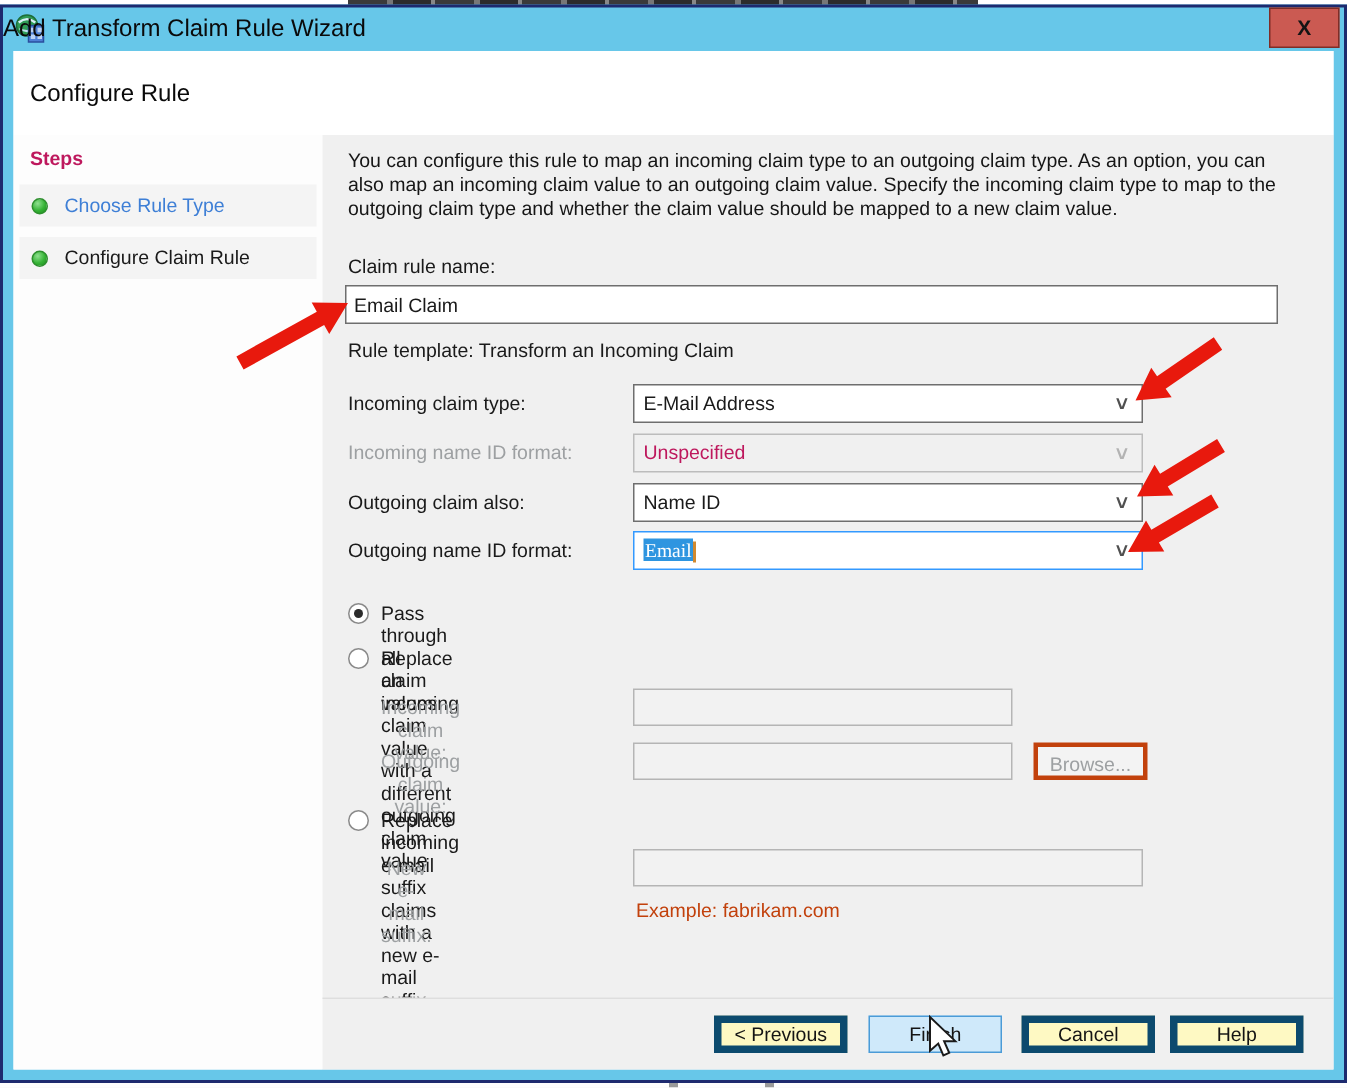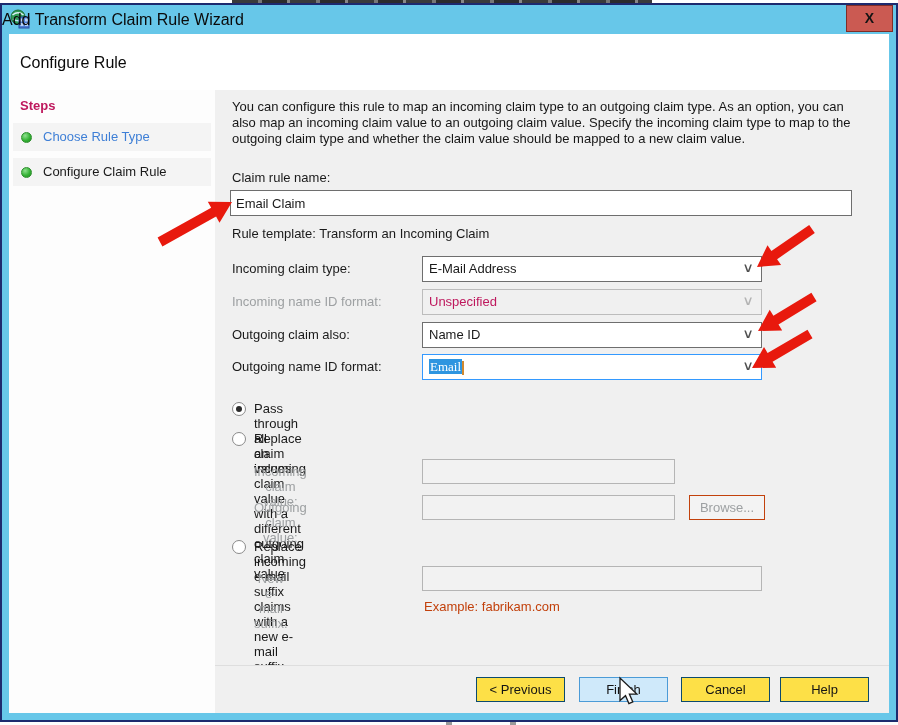--- a/index.html
+++ b/index.html
@@ -70,28 +70,28 @@
   .radio-circle.checked::after { content:""; position:absolute; left:3px; top:3px;
     width:6px; height:6px; border-radius:50%; background:#2b2b2b; }
   .radio-row .rlabel { position:absolute; left:39px; top:0; }
 
   .sub-row { position:absolute; left:0; height:26px; }
   .sub-row .slabel { position:absolute; left:39px; top:5px; color:#9da0a2;text-align:center; }
   .sub-input { position:absolute; left:207px; top:0; width:253px; height:25px;
     background:#f2f2f2; border:1px solid #b5b5b5; }
   .sub-input.wide { width:340px; }
   .browse-btn { position:absolute; left:474px; top:0; width:76px; height:25px;
-    background:#f3f3f3; border:1px solid #c2410c; color:#9da0a2; text-align:center;
+    background:#f3f3f3; border:3px solid #c2410c; color:#9da0a2; text-align:center;
     line-height:23px; }
   .example { position:absolute; left:209px; color:#c2410c; }
 
   .footer { position:absolute; left:206px; top:631px; width:674px; height:48px;
     background:#f0f0f0; border-top:1px solid #dedede; display:flex; align-items:center;
     justify-content:flex-end; gap:10px; padding-right:20px; }
-  .btn { width:89px; height:25px; background:#fde047; border:1px solid #0c4a6e;
+  .btn { width:89px; height:25px; background:#fef9c3; border:5px solid #0c4a6e;
     font-family:"Liberation Sans",sans-serif; font-size:13px; color:#141414; cursor:pointer; }
   .btn.highlight { background:#cfe9fa; border:1px solid #4b9bd7; margin-right:3px; }
   .btn.prev { margin-right:4px; }
 
   .overlay { position:absolute; left:0; top:0; width:898px; height:725px;
     pointer-events:none; z-index:50; }
 </style>
 </head>
 <body>
 

